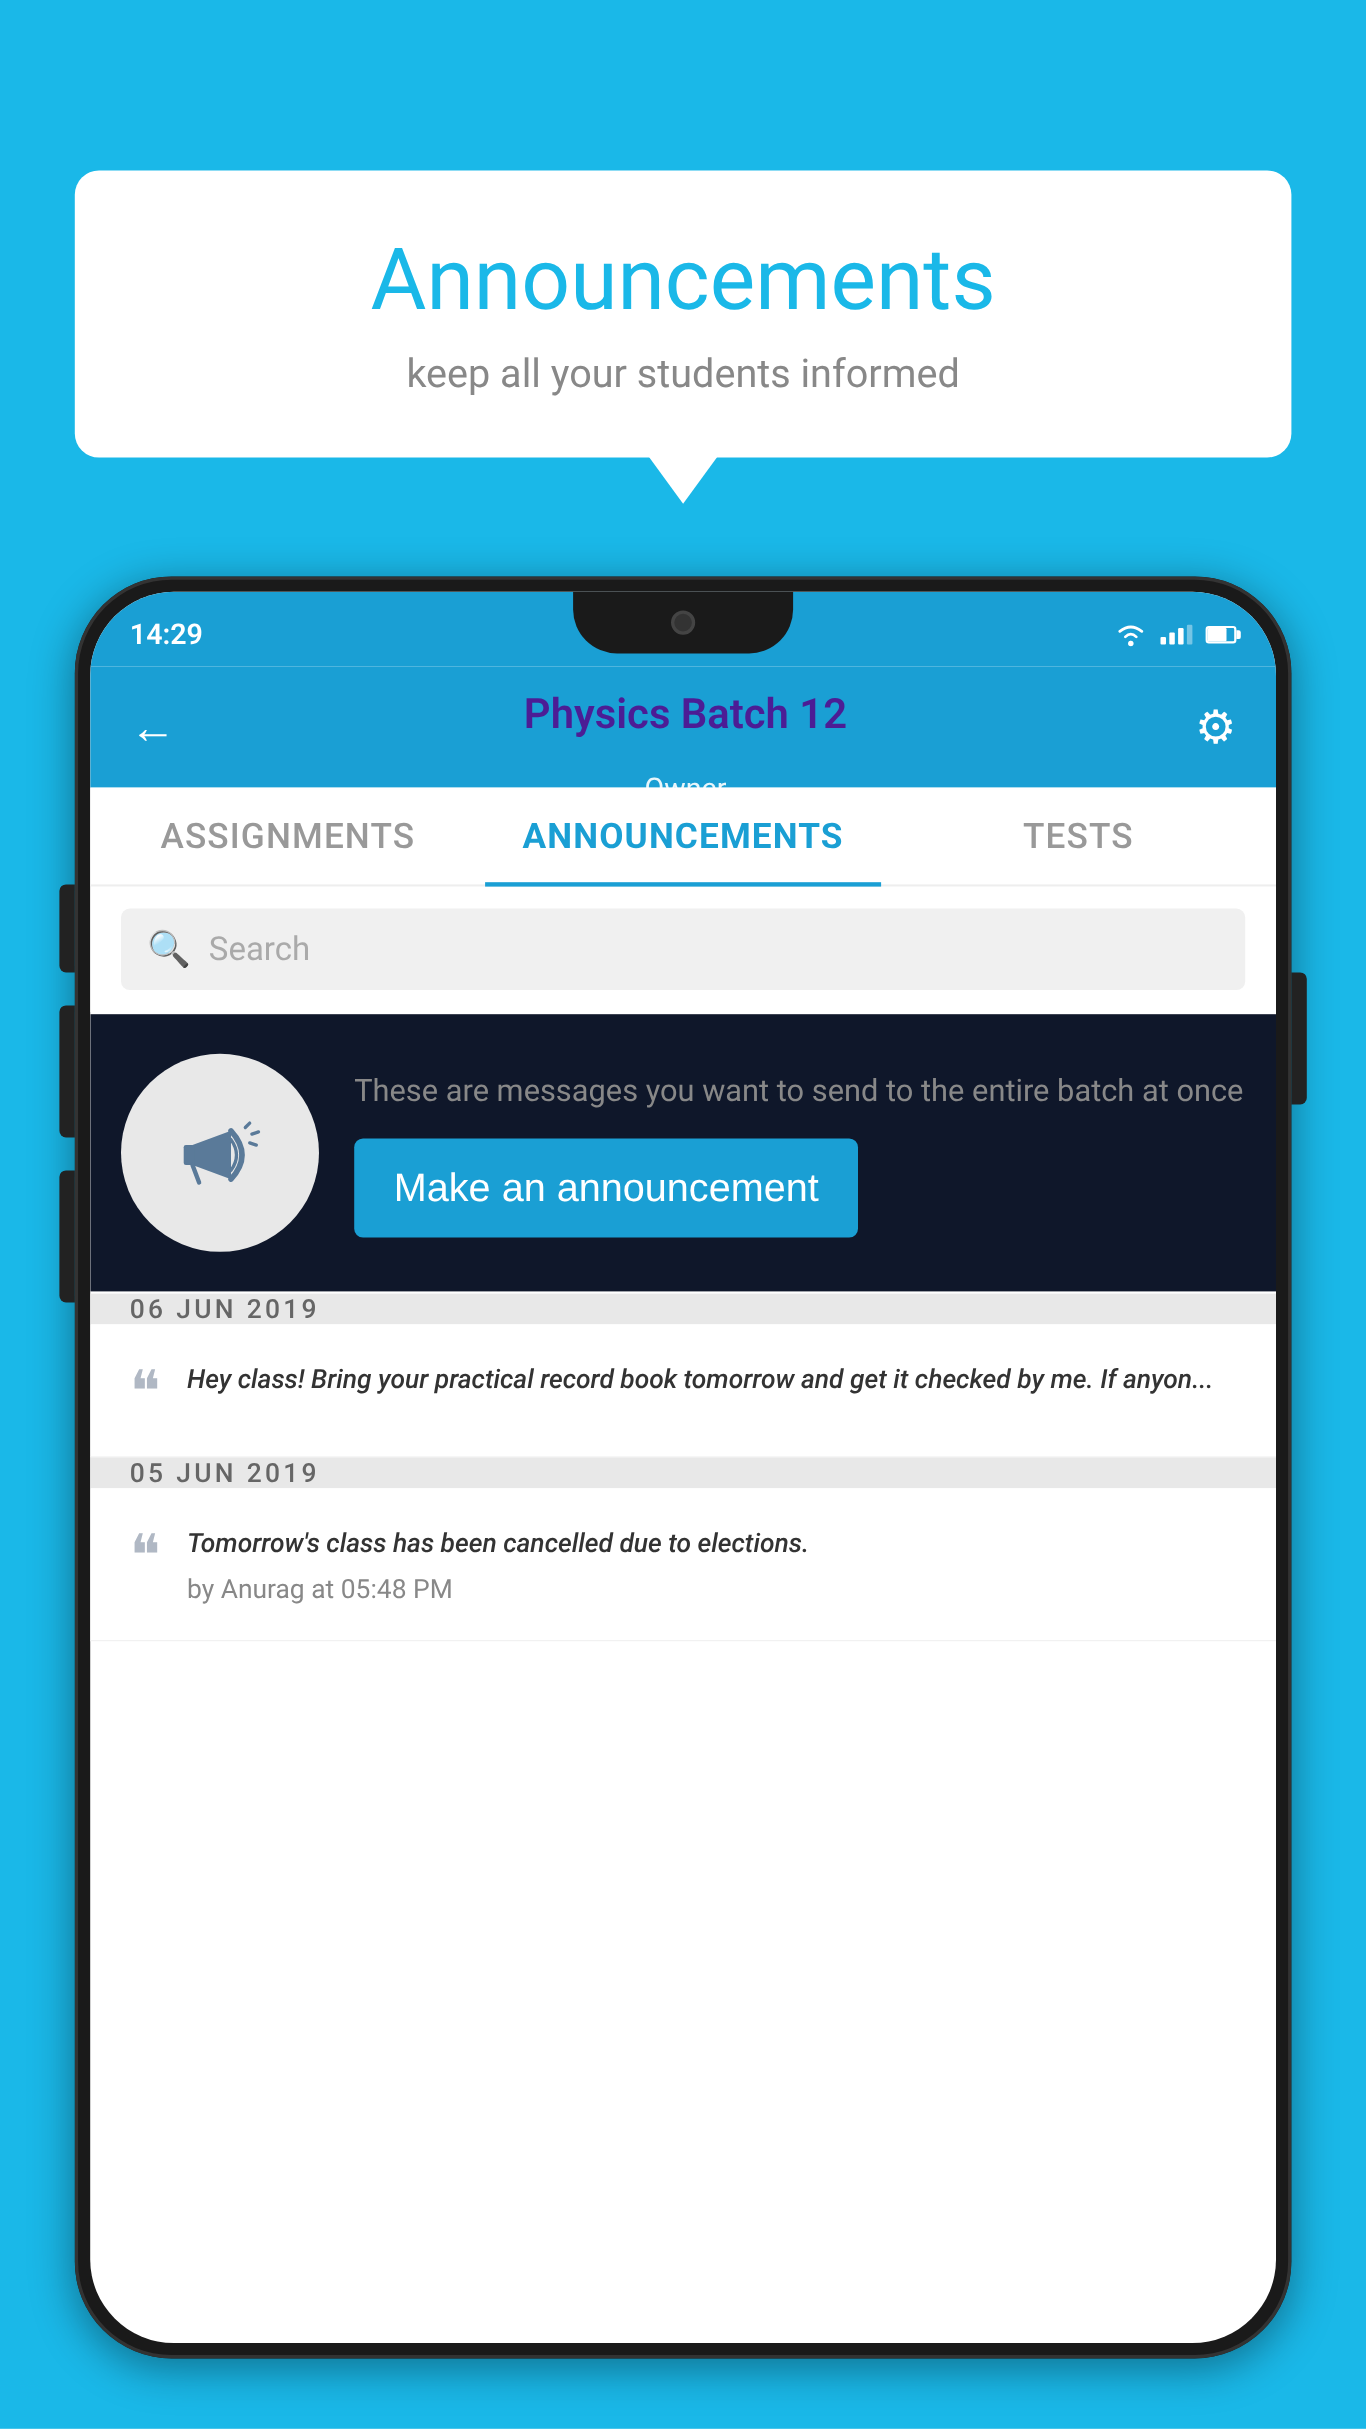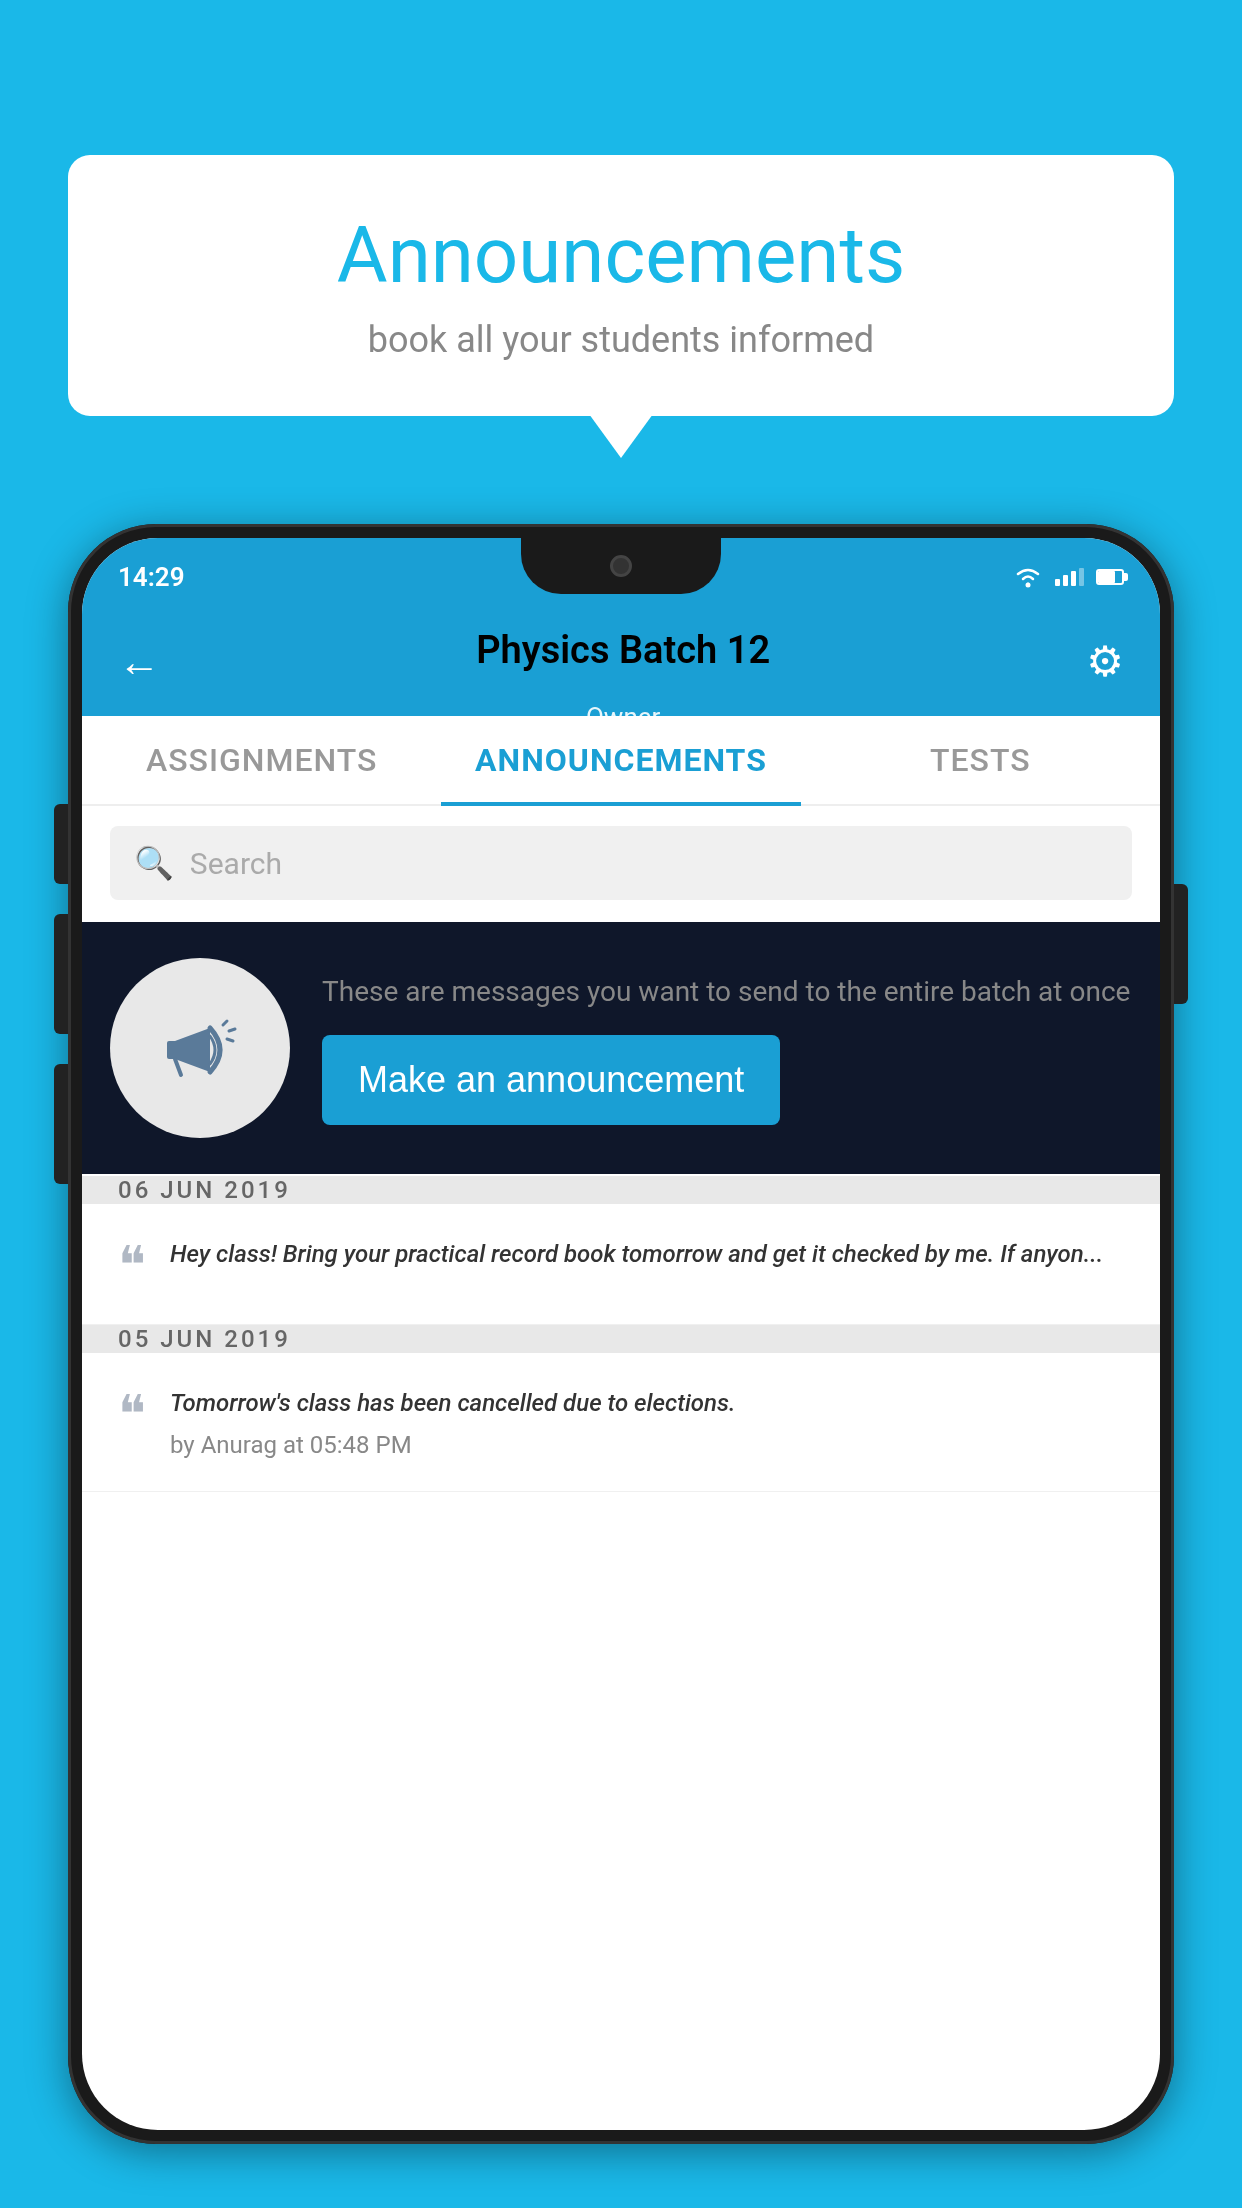--- a/index.html
+++ b/index.html
@@ -189,21 +189,21 @@
       color: white;
       font-size: 42px;
       cursor: pointer;
     }
 
     .header-center {
       text-align: center;
     }
 
     .header-title {
-      color: #000000;
+      color: #4c1d95;
       font-size: 38px;
       font-weight: 600;
       margin-top: 37px;
     }
 
     .header-subtitle {
       color: rgba(255,255,255,0.9);
       font-size: 26px;
       margin-top: 30px;
     }
@@ -418,21 +418,21 @@
       width: 70%;
       border-radius: 1px;
     }
   </style>
 </head>
 <body>
 
 <div class="speech-bubble-container">
   <div class="speech-bubble">
     <div class="speech-bubble-title">Announcements</div>
-    <div class="speech-bubble-subtitle">book all your students informed</div>
+    <div class="speech-bubble-subtitle">keep all your students informed</div>
   </div>
 </div>
 
 <div class="phone-container">
   <div class="phone-outer">
     <div class="phone-btn-right"></div>
     <div class="phone-btn-left-1"></div>
     <div class="phone-btn-left-2"></div>
     <div class="phone-btn-left-3"></div>
 

